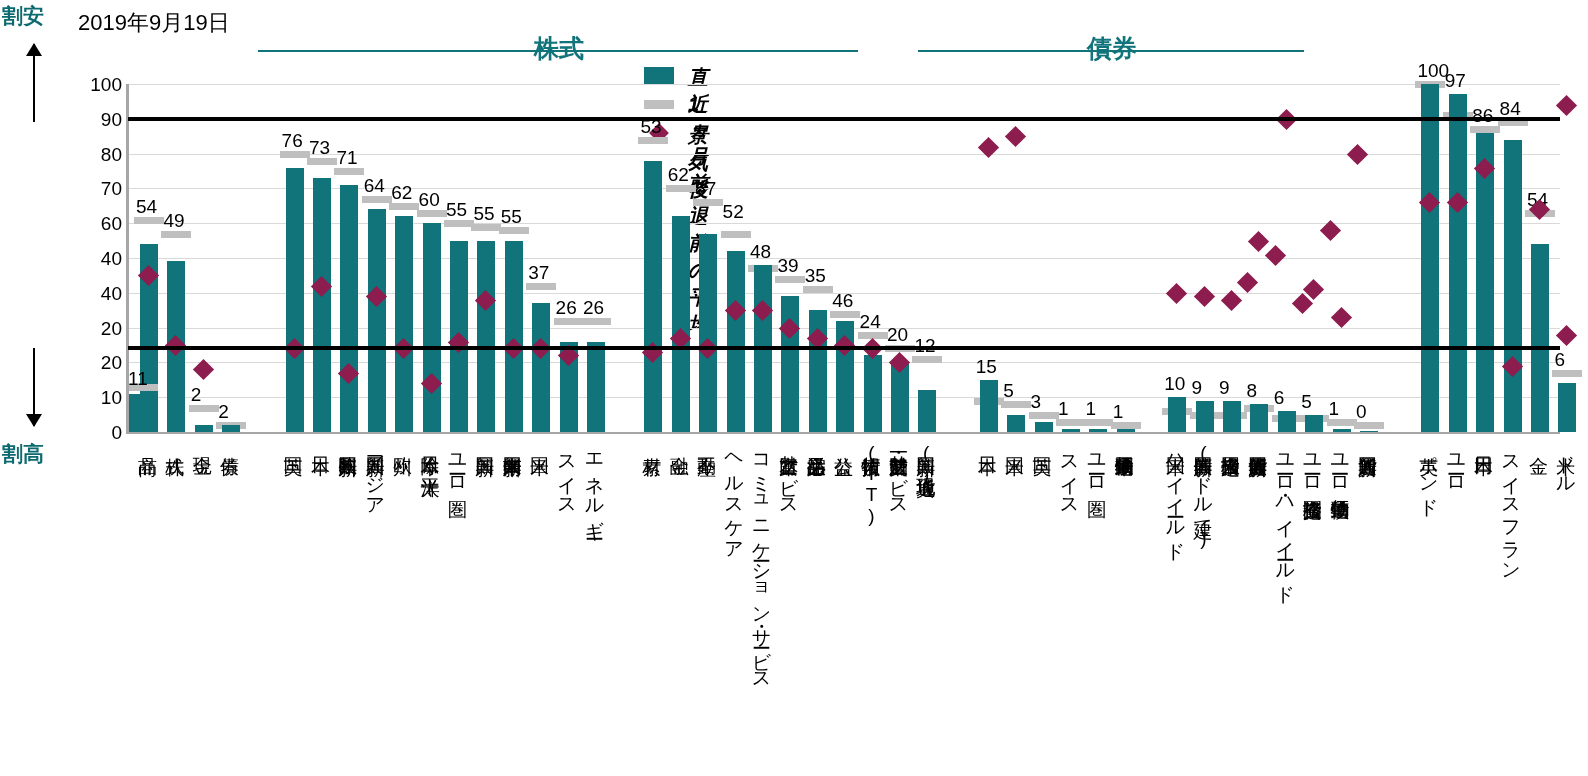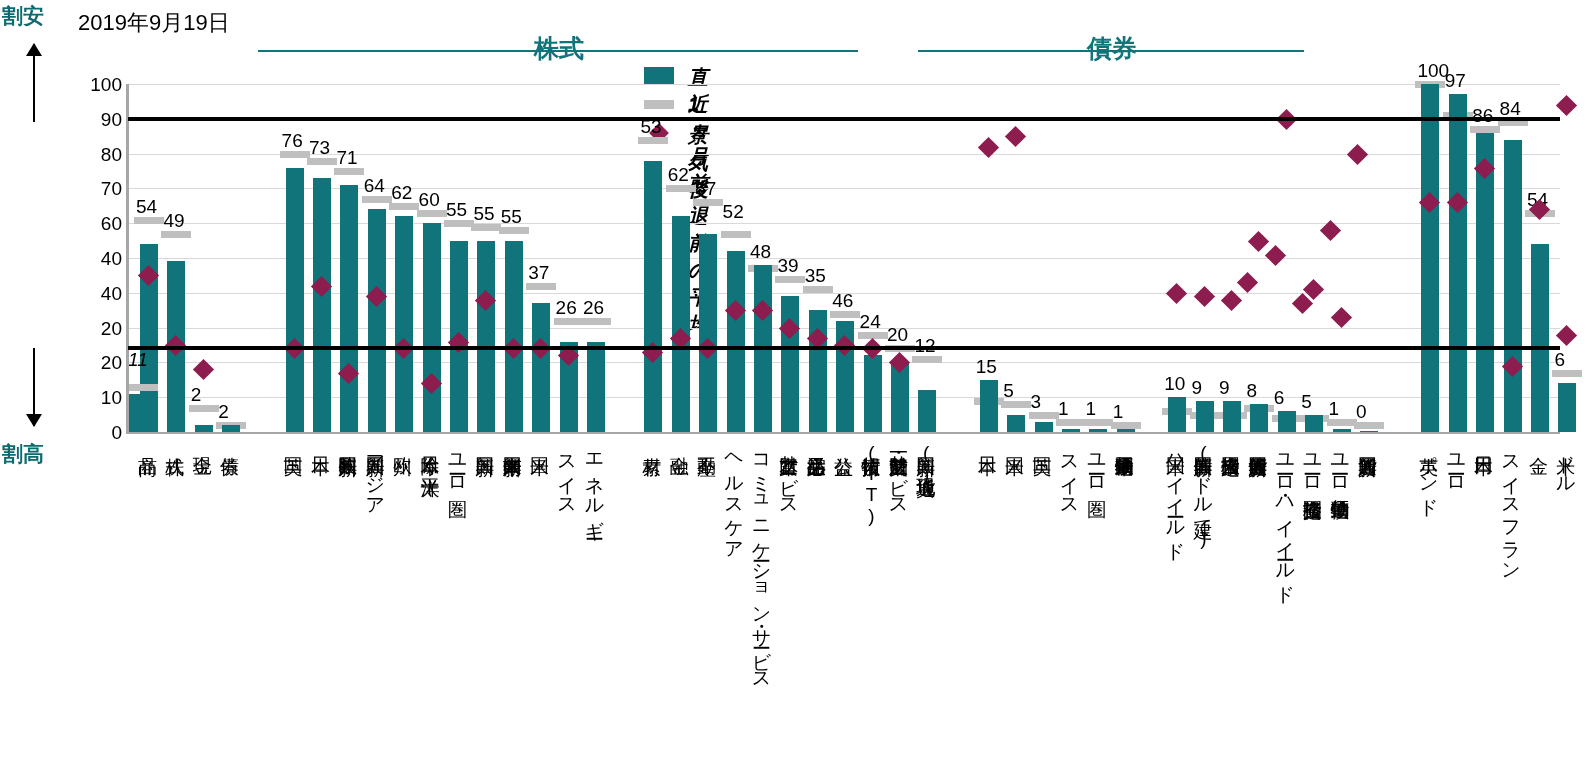--- a/index.html
+++ b/index.html
@@ -300,21 +300,21 @@
     <div class="bar" style="left: 1375.6px; height: 292.32px;"></div>
     <div class="val" style="left: 1371.6px; top: 14.28px;">84</div>
     <div class="prev" style="left: 1397px; top: 125.76px;"></div>
     <div class="bar" style="left: 1403px; height: 187.92px;"></div>
     <div class="val" style="left: 1399px; top: 104.76px;">54</div>
     <div class="prev" style="left: 1424.4px; top: 285.84px;"></div>
     <div class="bar" style="left: 1430.4px; height: 48.72px;"></div>
     <div class="val" style="left: 1426.4px; top: 264.84px;">6</div>
     <div class="prev" style="top: 299.76px;"></div>
     <div class="bar" style="height: 38.28px;"></div>
-    <div class="val" style="top: 265px; font-style: italic;">11</div>
+    <div class="val" style="top: 284px;">11</div>
     <div class="diamond" style="left: 13px; top: 184.4px;"></div>
     <div class="diamond" style="left: 40.4px; top: 254px;"></div>
     <div class="diamond" style="left: 67.8px; top: 278.36px;"></div>
     <div class="diamond" style="left: 158.6px; top: 257.48px;"></div>
     <div class="diamond" style="left: 186px; top: 194.84px;"></div>
     <div class="diamond" style="left: 213.4px; top: 281.84px;"></div>
     <div class="diamond" style="left: 240.8px; top: 205.28px;"></div>
     <div class="diamond" style="left: 268.2px; top: 257.48px;"></div>
     <div class="diamond" style="left: 295.6px; top: 292.28px;"></div>
     <div class="diamond" style="left: 323px; top: 250.52px;"></div>

